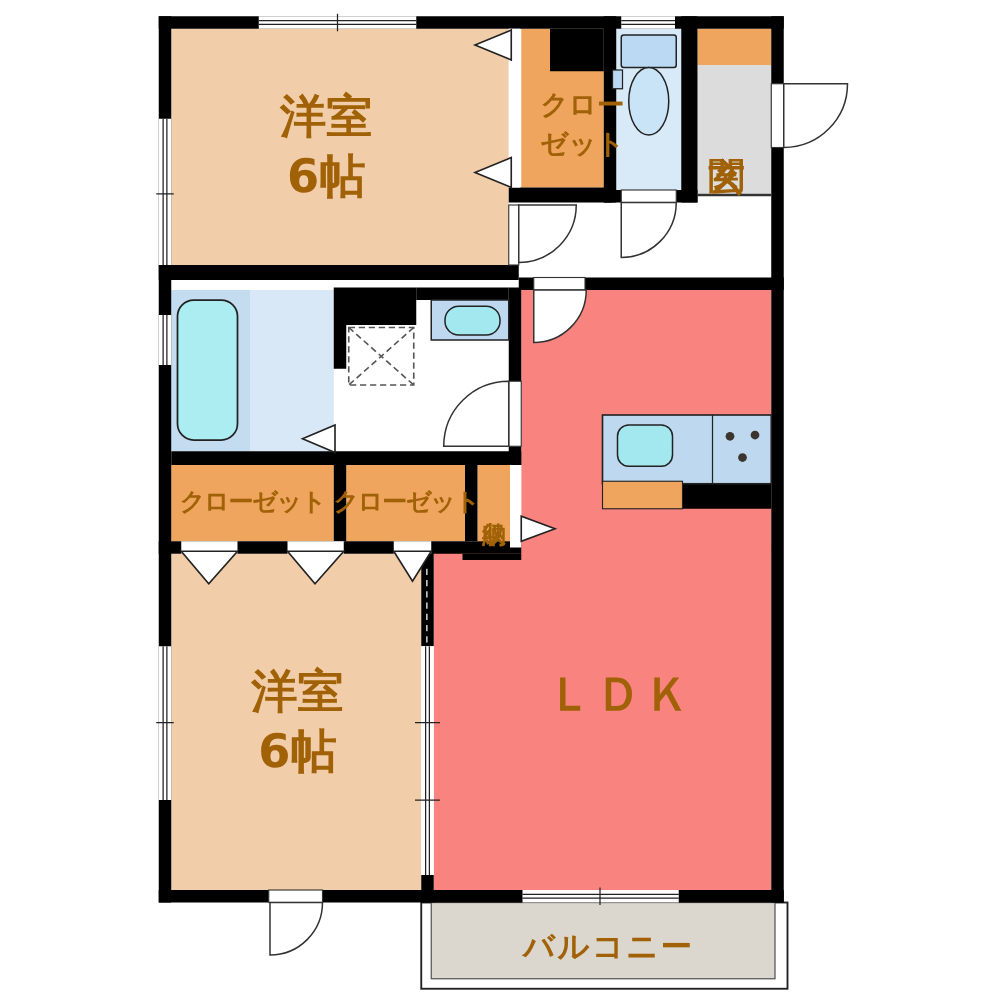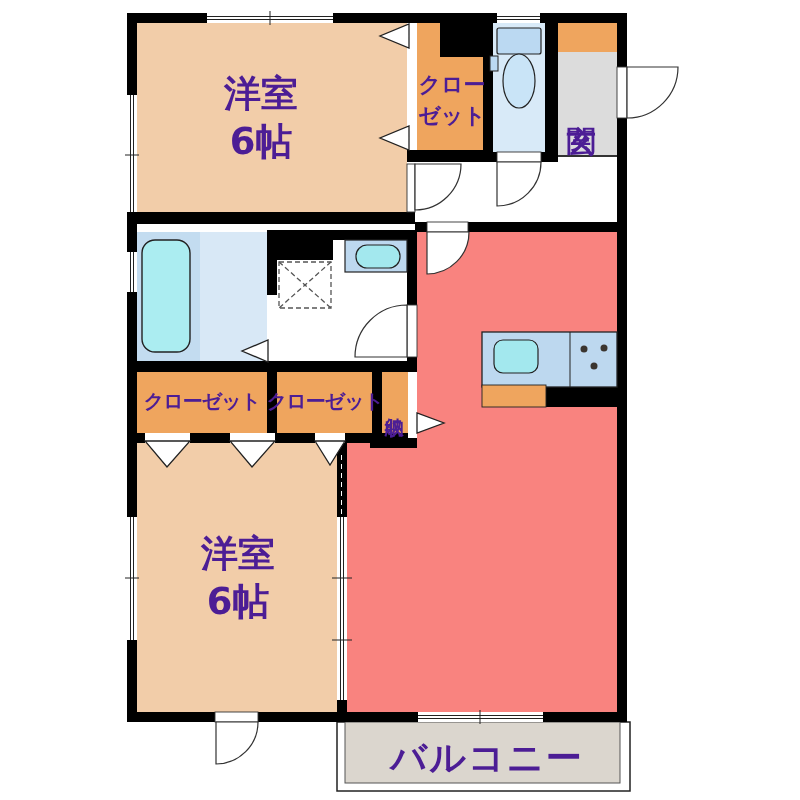--- a/index.html
+++ b/index.html
@@ -1,29 +1,29 @@
 <!DOCTYPE html>
 <html><head>
 <meta charset="utf-8">
 <style>
   html,body{margin:0;padding:0;background:#ffffff;}
   #stage{position:relative;width:800px;height:800px;background:#ffffff;overflow:hidden;
          font-family:"DejaVu Sans",sans-serif;}
   #plan-svg{position:absolute;left:0;top:0;}
-  .lbl{position:absolute;transform:translate(-50%,-50%);color:#4c1d95;font-weight:bold;
+  .lbl{position:absolute;transform:translate(-50%,-50%);color:#a16207;font-weight:bold;
        text-align:center;white-space:nowrap;line-height:1.3;}
   .lbl .ln{display:block;}
   .lbl-room{font-size:37px;}
   .lbl-ldk{font-size:37px;letter-spacing:2px;}
   .lbl-closet-top{font-size:22px;line-height:31px;}
   .lbl-closet{font-size:20px;letter-spacing:-1px;}
   .lbl-vert{writing-mode:vertical-rl;text-orientation:upright;}
   .lbl-genkan{font-size:29px;letter-spacing:3px;}
   .lbl-storage{font-size:19px;letter-spacing:1px;}
-  .lbl-balcony{font-size:36px;letter-spacing:2px;}
+  .lbl-balcony{font-size:25px;letter-spacing:2px;}
 </style>
 </head>
 <body>
 
 <div id="stage">
 
 <svg id="plan-svg" width="800" height="800" viewBox="0 0 800 800">
 
   <g>
     <rect x="137" y="23" width="270" height="189" fill="#F2CDA9"></rect>
@@ -177,35 +177,36 @@
       <rect x="482" y="385" width="64" height="22" fill="#EFA55E" stroke="#222" stroke-width="0.9"></rect>
     </g>
   </g>
 </svg>
 
 <div class="lbl lbl-room" style="left:261px;top:118px;">
   <span class="ln">洋室</span>
   <span class="ln">6帖</span>
 </div>
 
-<div class="lbl lbl-closet-top" style="left:452px;top:100px;">
+<div class="lbl lbl-closet-top" style="left:466px;top:100px;">
   <span class="ln">クロー</span>
   <span class="ln">ゼット</span>
 </div>
 
 <div class="lbl lbl-vert lbl-genkan" style="left:581px;top:104px;">玄関</div>
 
 <div class="lbl lbl-closet" style="left:202px;top:401px;">クローゼット</div>
 <div class="lbl lbl-closet" style="left:325px;top:401px;">クローゼット</div>
 
 <div class="lbl lbl-vert lbl-storage" style="left:395px;top:403px;">収納</div>
 
 <div class="lbl lbl-room" style="left:238px;top:578px;">
   <span class="ln">洋室</span>
   <span class="ln">6帖</span>
 </div>
 
 <div class="lbl lbl-ldk" style="left:496px;top:556px;">
+  <span class="ln">ＬＤＫ</span>
 </div>
 
 <div class="lbl lbl-balcony" style="left:487px;top:758px;">バルコニー</div>
 
 </div>
 
 </body></html>

